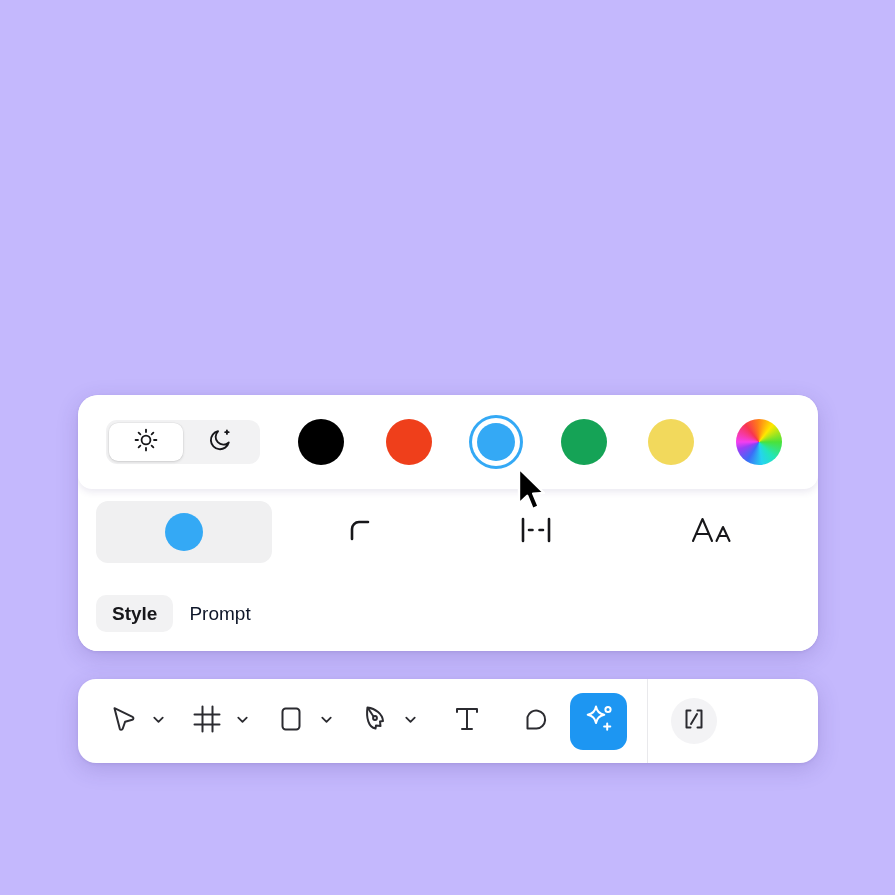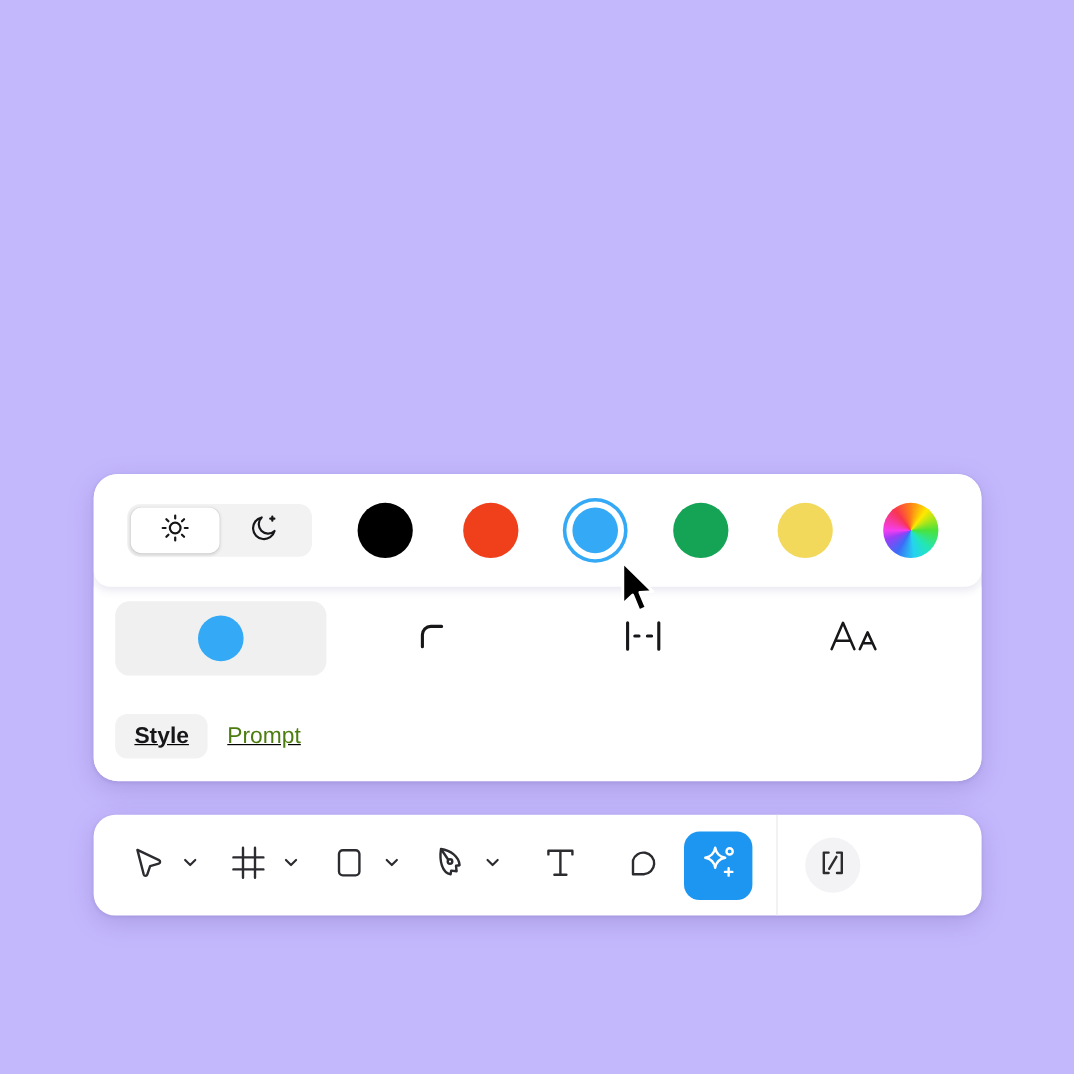--- a/index.html
+++ b/index.html
@@ -19,21 +19,20 @@
   #style-panel {
     position: absolute;
     left: 78px;
     top: 395px;
     width: 740px;
     border-radius: 20px;
     background: #ffffff;
     box-shadow: 0 6px 22px rgba(60, 40, 120, 0.18),
                 0 1px 3px rgba(60, 40, 120, 0.10);
     overflow: hidden;
-    text-decoration: underline;
   }
 
   
   .color-row {
     height: 94px;
     display: flex;
     align-items: center;
     padding: 0 28px;
     background: #ffffff;
     box-sizing: border-box;
@@ -146,21 +145,21 @@
     font-weight: bold;
     color: #17171a;
     background: #f2f2f3;
     border-radius: 10px;
     padding: 9px 16px;
     cursor: pointer;
     line-height: 1;
   }
   .tab.inactive {
     background: transparent;
-    color: #4d7c0f;
+    color: #0f172a;
     font-weight: normal;
     text-align: center;
   }
   .done-btn {
     margin-left: auto;
     background: #1d96f2;
     color: #ffffff;
     font-size: 20px;
     border-radius: 11px;
     padding: 12px 22px;

